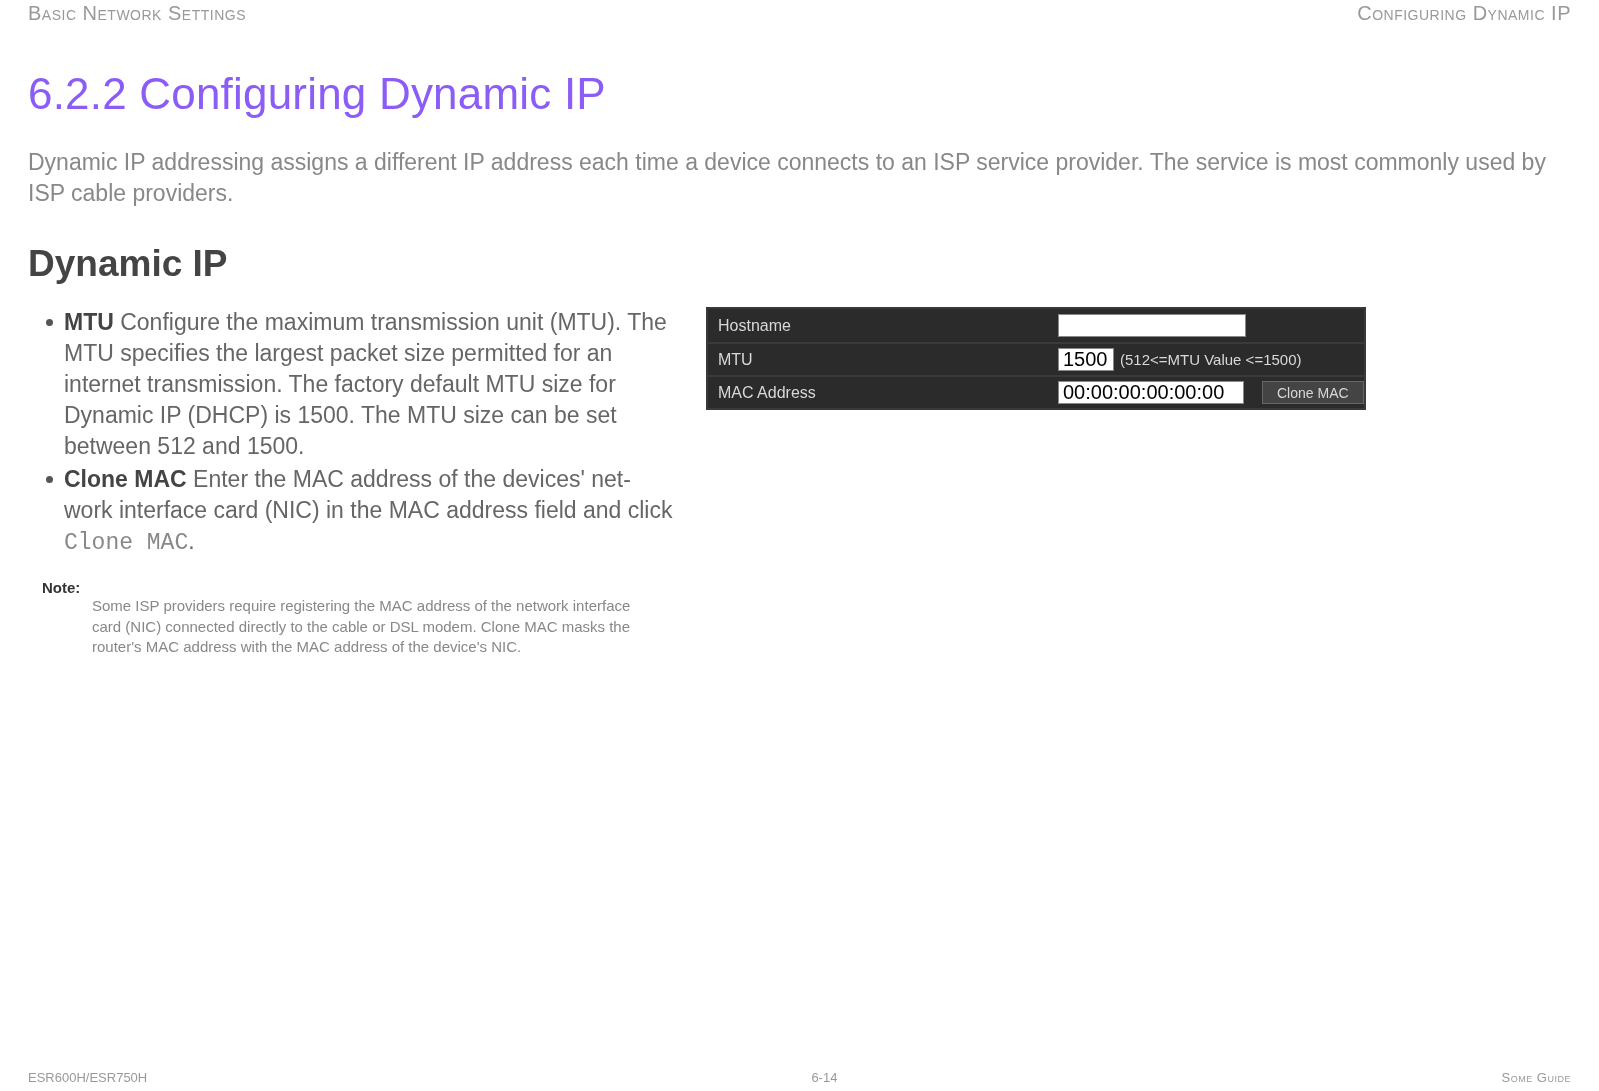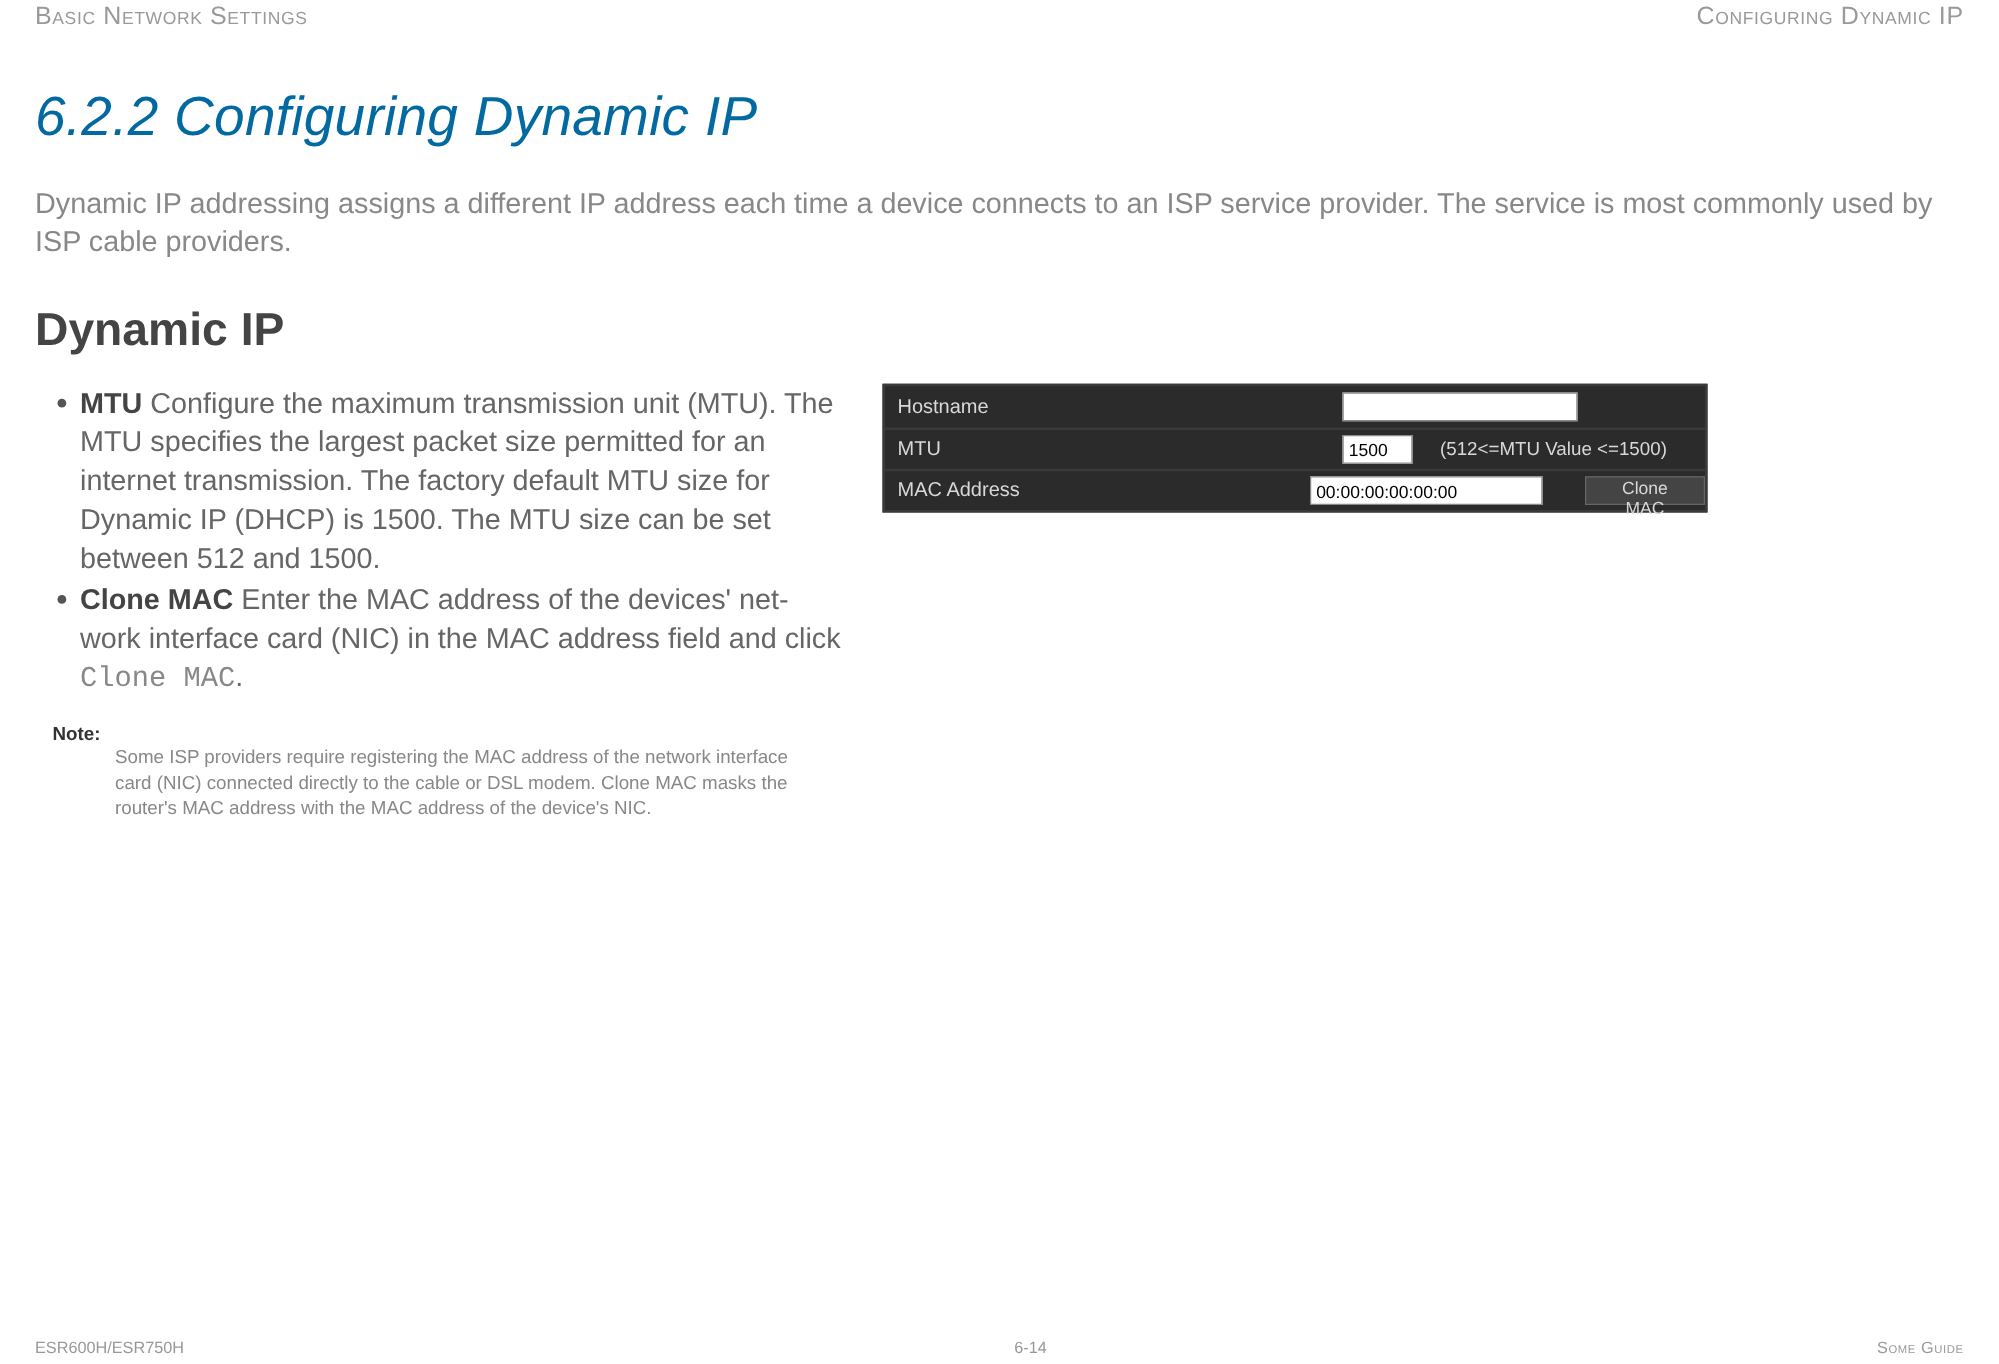--- a/index.html
+++ b/index.html
@@ -1,39 +1,38 @@
 <!DOCTYPE html>
 <html><head>
 <meta charset="utf-8">
 <style>
-  * { box-sizing: border-box; margin: 0; padding: 0; gap: 16px; }
+  * { box-sizing: border-box; margin: 0; padding: 0; }
   html, body { width: 1599px; height: 1091px; }
   body {
     font-family: Arial, Helvetica, sans-serif;
     color: #555;
     position: relative;
     padding: 0 28px;
   }
   .header-row {
     display: flex;
     justify-content: space-between;
     padding-top: 2px;
     font-variant: small-caps;
     font-size: 20px;
     color: #999;
     letter-spacing: 0.5px;
   }
   h1.section-title {
     font-family: Verdana, Geneva, sans-serif;
     font-weight: 400;
     font-size: 44px;
-    color: #0369a1;
+    color: #8b5cf6;
     margin-top: 44px;
     letter-spacing: 0.2px;
-    font-style: italic;
   }
   p.intro {
     font-size: 23px;
     color: #888;
     margin-top: 28px;
     line-height: 1.35;
   }
   h2.subhead {
     font-family: Verdana, Geneva, sans-serif;
     font-weight: 700;
@@ -102,21 +101,21 @@
   .panel-label {
     width: 350px;
     padding-left: 10px;
     color: #d8d8d8;
   }
   .panel-input {
     height: 23px;
     background: #fff;
     border: 1px solid #888;
     color: #000;
-    font-size: 14px;
+    font-size: 20px;
     padding: 0 4px;
     font-family: Arial, sans-serif;
   }
   .panel-input.hostname { width: 188px; }
   .panel-input.mtu { width: 56px; }
   .panel-input.mac { width: 186px; }
   .panel-hint { color: #d8d8d8; margin-left: 6px; font-size: 15px; white-space: nowrap; }
   .panel-btn {
     background: #444;
     color: #d8d8d8;

